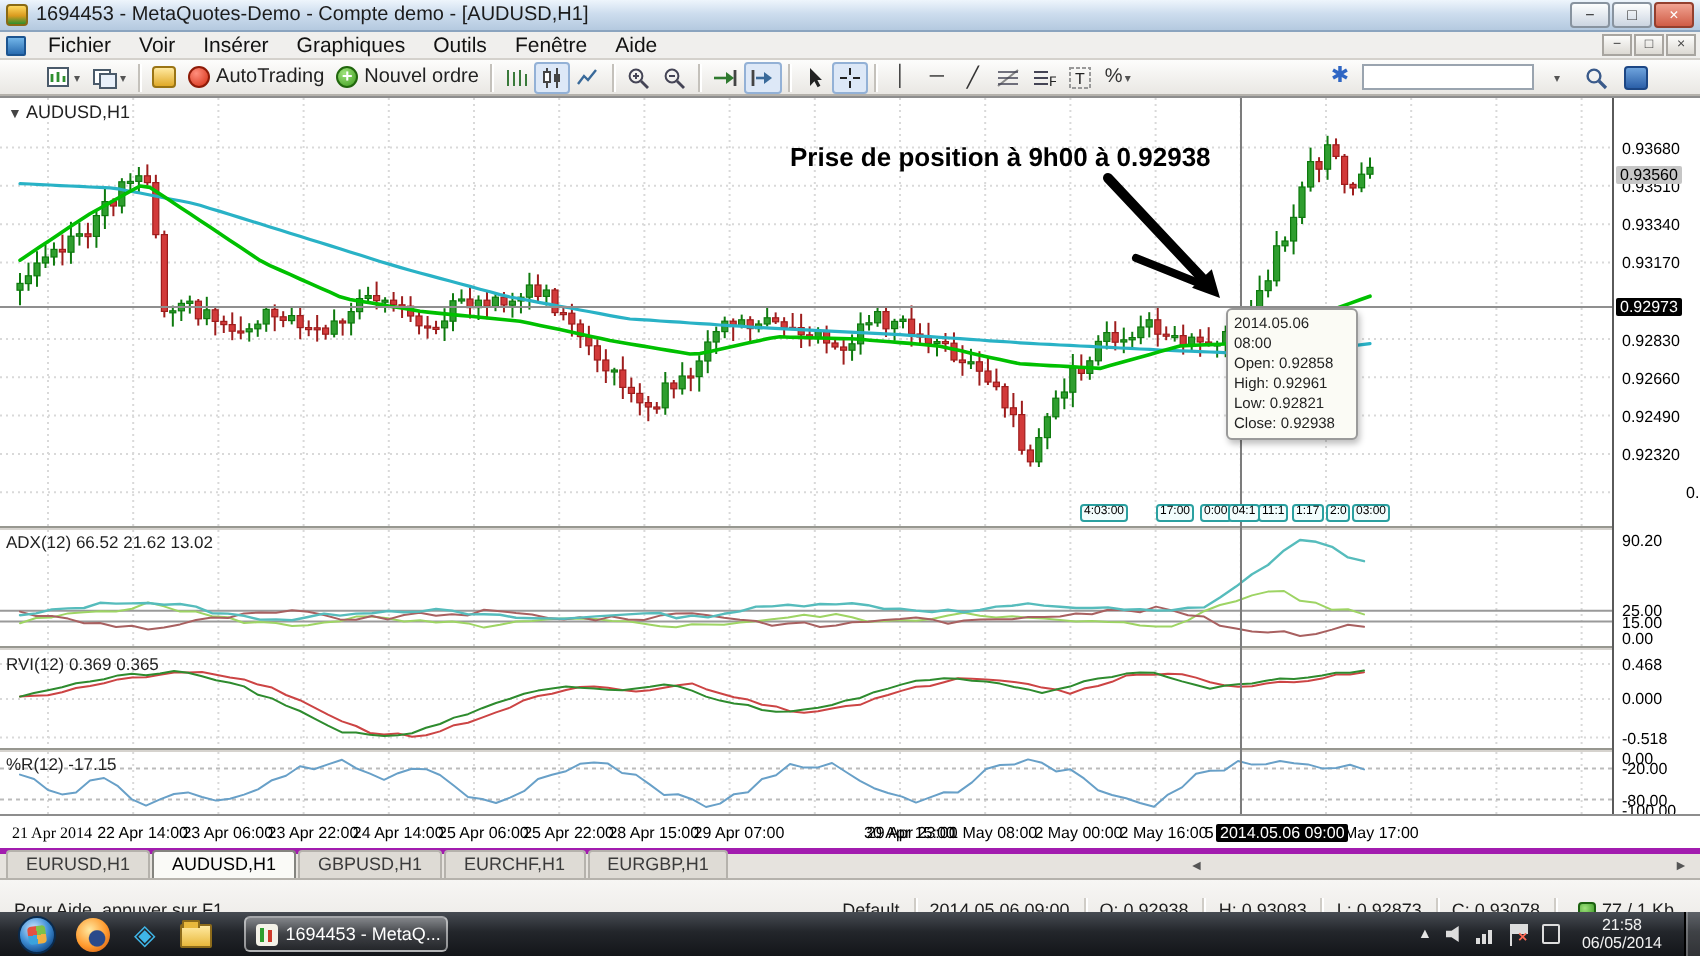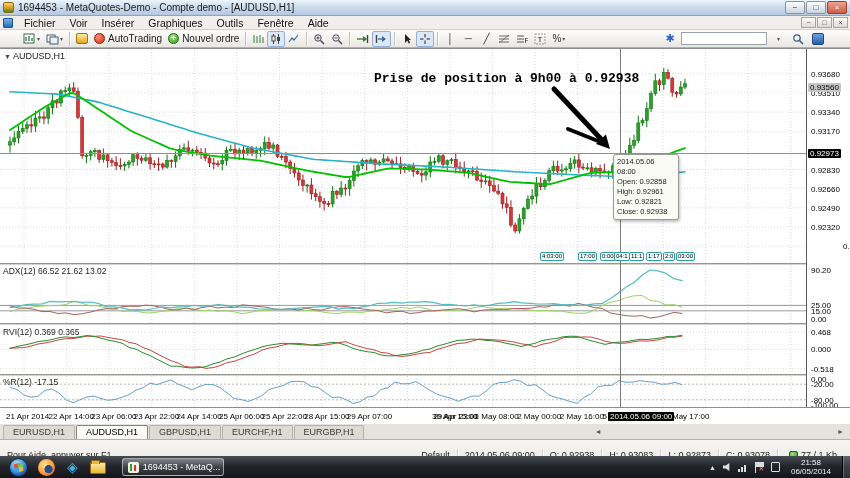--- a/index.html
+++ b/index.html
@@ -51,25 +51,25 @@
 .axlabel.ask{background:#c6c6c6;color:#000}
 .axlabel.bid{background:#000;color:#fff}
 .timeaxis{position:absolute;top:358px;left:0;width:850px;height:17px;background:#fff;border-top:1px solid #8d8d8d;font-size:8px;z-index:3}
 .tlabel{position:absolute;top:4px;white-space:nowrap;color:#000;line-height:9px}
 .tlabel.hl{background:#000;color:#fff;padding:0 2px;border-radius:1px}
 .vline{position:absolute;left:620px;top:0;width:1px;height:358px;background:#7c7c7c;z-index:1}
 .bidline{position:absolute;left:0;top:104px;width:806px;height:1px;background:#8f8f8f;z-index:1}
 .sym-label{position:absolute;top:2px;left:4px;font-size:9px;color:#222;z-index:2}
 .sym-label .tri{font-size:7px;color:#444;margin-right:2px}
 .ind-label{position:absolute;top:1px;left:3px;font-size:8.5px;color:#222;z-index:2}
-.annotation{position:absolute;top:22px;left:374px;font-family:Liberation Mono, monospace;font-weight:bold;font-size:13px;color:#000;z-index:4;white-space:nowrap}
+.annotation{position:absolute;top:22px;left:395px;font-family:Liberation Sans, sans-serif;font-weight:bold;font-size:13px;color:#000;z-index:4;white-space:nowrap}
 .tooltip{position:absolute;top:105px;left:613px;width:66px;background:#fbfbf5;border:1px solid #9a9a9a;border-radius:3px;box-shadow:1px 2px 3px rgba(0,0,0,.25);font-size:7.5px;line-height:10px;padding:2px 3px;color:#222;z-index:5}
 .mtag{position:absolute;top:203px;font-size:6px;line-height:7px;border:1px solid #2aa0a0;background:#f2fdfd;color:#000;padding:0 1px;border-radius:2px;z-index:2;white-space:nowrap}
 
-.tabstrip{position:absolute;top:423px;left:0;right:0;height:16px;background:#e6e3de;border-top:1px solid #a21caf;display:flex;align-items:flex-end;padding-left:3px}
+.tabstrip{position:absolute;top:423px;left:0;right:0;height:16px;background:#e6e3de;border-top:4px solid #a21caf;display:flex;align-items:flex-end;padding-left:3px}
 .tab{height:14px;line-height:13px;padding:0 9px;font-size:9px;color:#3a3a3a;border:1px solid #b5b2ac;border-bottom:none;background:#dedbd5;margin-right:1px;border-radius:2px 2px 0 0;white-space:nowrap}
 .tab.active{background:#fafaf7;color:#000;border-color:#84847f}
 .tab-scroll{margin-left:auto;margin-right:6px;font-size:7px;color:#555;align-self:center}
 
 .statusbar{position:absolute;top:439px;left:0;right:0;height:32px;background:linear-gradient(#f7f6f4,#e8e6e2);border-top:1px solid #b5b2ac;display:flex;align-items:center;font-size:9px;color:#1d1d1d}
 .sb{padding:0 7px;border-right:1px solid #cfccc6;box-shadow:1px 0 0 #fff;white-space:nowrap;height:13px;line-height:13px}
 .sb.help{flex:1;border-right:none;box-shadow:none}
 .sb.traffic{border-right:none;box-shadow:none;display:flex;align-items:center;gap:3px;margin-left:4px;margin-right:6px}
 .net-ico{width:9px;height:9px;background:radial-gradient(circle at 35% 30%,#9fe37c,#2f8f1c);border-radius:2px;border:1px solid #1d6210}
 
@@ -755,21 +755,21 @@
         <div class="axlabel" style="top: 266px;">0.00</div>
         <div class="axlabel" style="top: 279.048px;">0.468</div>
         <div class="axlabel" style="top: 296.442px;">0.000</div>
         <div class="axlabel" style="top: 315.696px;">-0.518</div>
         <div class="axlabel" style="top: 326px;">0.00</div>
         <div class="axlabel" style="top: 331.2px;">-20.00</div>
         <div class="axlabel" style="top: 346.8px;">-80.00</div>
         <div class="axlabel" style="top: 352px;">-100.00</div>
       </div>
     <div class="timeaxis" id="time-axis">
-        <span class="tlabel" style="left: 6px;">21 Apr 2014</span>
+        <span class="tlabel" style="left: 6px; font-family: Liberation Serif, serif;">21 Apr 2014</span>
         <span class="tlabel" style="left: 48.6px;">22 Apr 14:00</span>
         <span class="tlabel" style="left: 91.2px;">23 Apr 06:00</span>
         <span class="tlabel" style="left: 133.8px;">23 Apr 22:00</span>
         <span class="tlabel" style="left: 176.4px;">24 Apr 14:00</span>
         <span class="tlabel" style="left: 219px;">25 Apr 06:00</span>
         <span class="tlabel" style="left: 261.6px;">25 Apr 22:00</span>
         <span class="tlabel" style="left: 304.2px;">28 Apr 15:00</span>
         <span class="tlabel" style="left: 346.8px;">29 Apr 07:00</span>
         <span class="tlabel" style="left: 389.4px; margin-left: 44px;">29 Apr 23:00</span>
         <span class="tlabel" style="left: 432px;">30 Apr 15:00</span>

